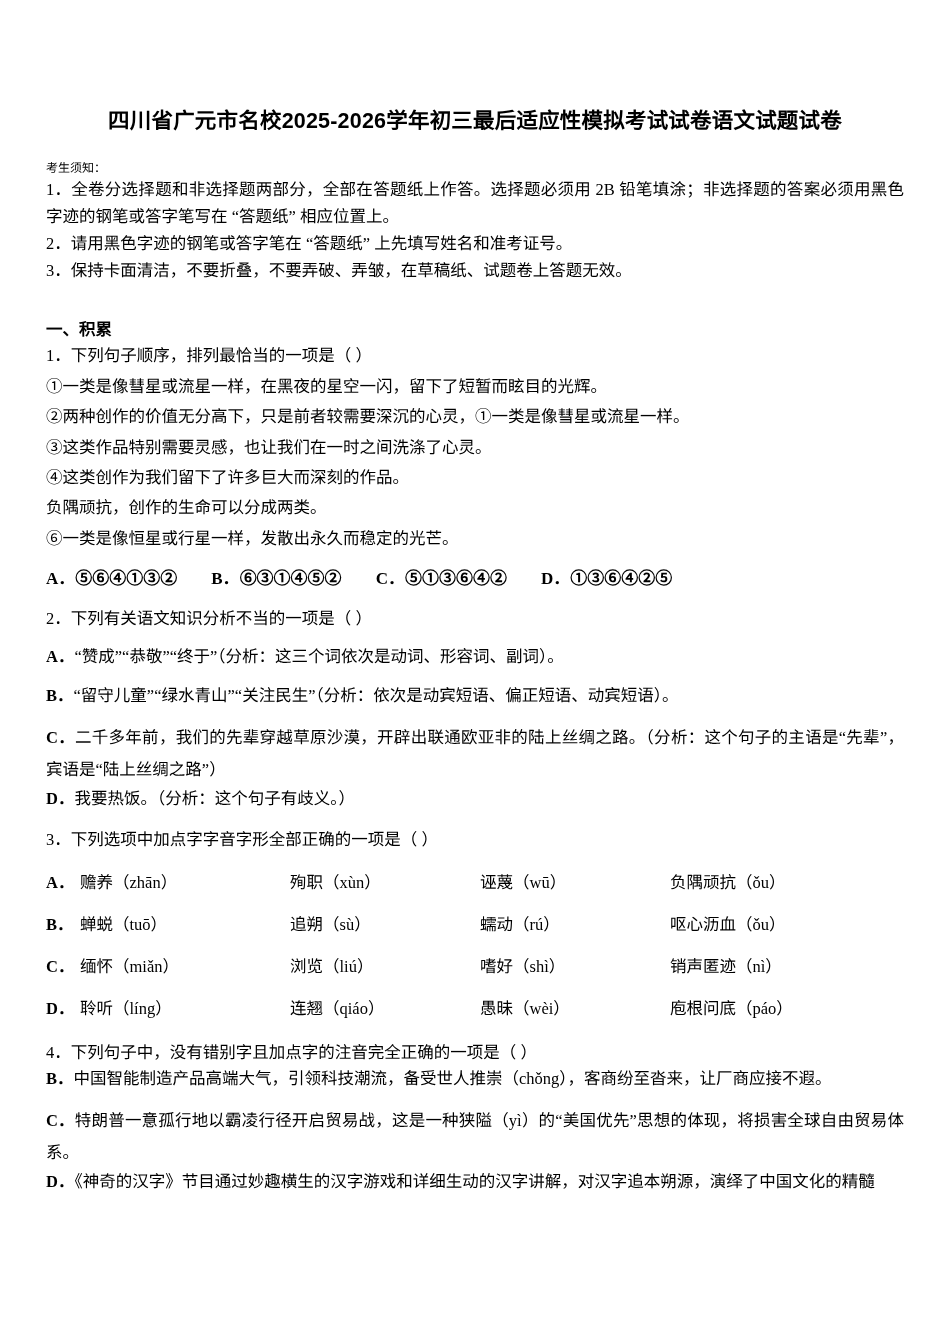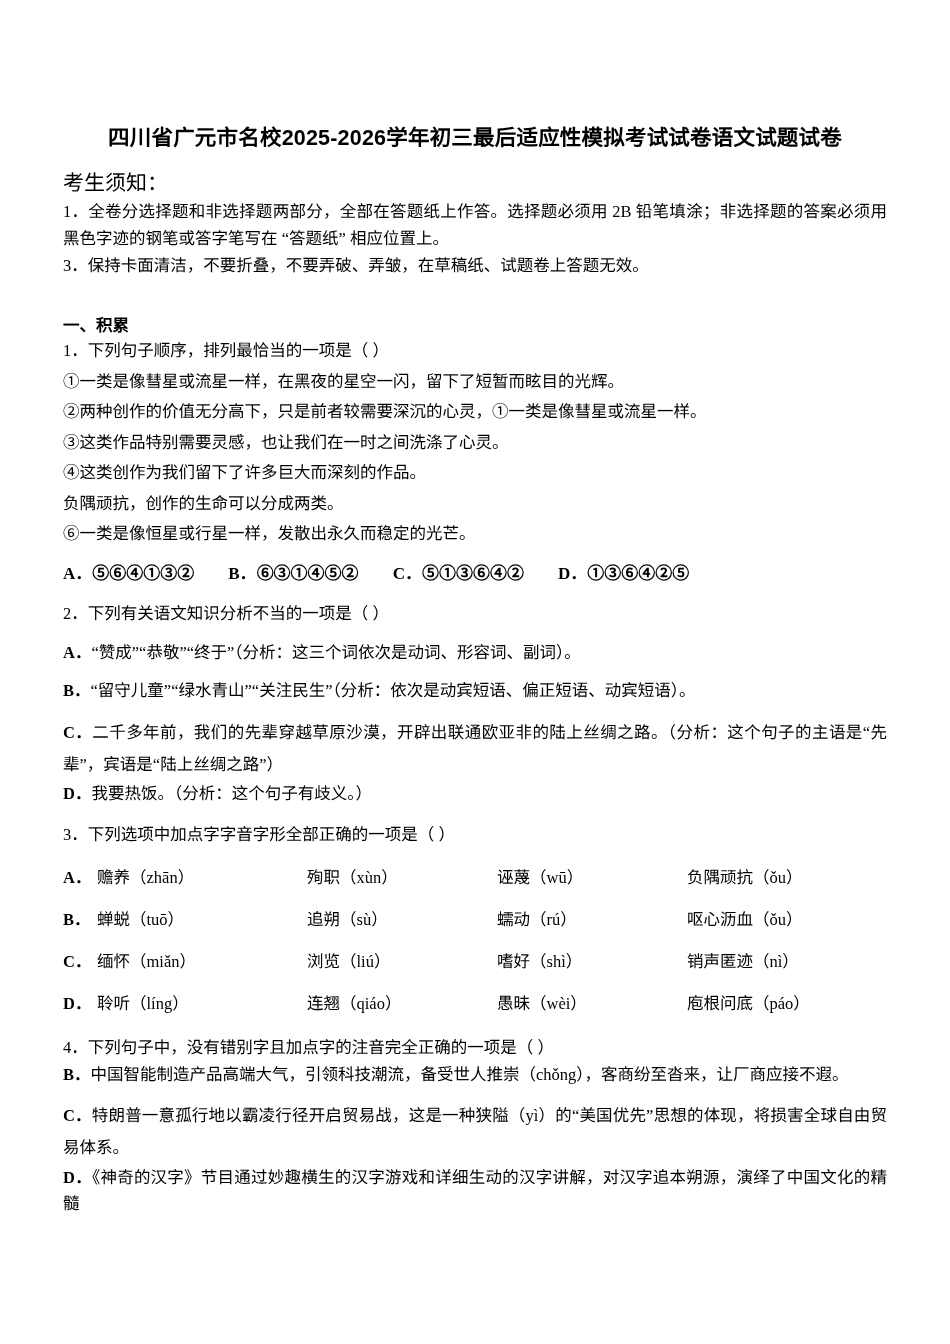--- a/index.html
+++ b/index.html
@@ -13,40 +13,40 @@
     height: 1344px;
     font-family: "Liberation Serif", "DejaVu Serif", serif;
     color: #000000;
     -webkit-font-smoothing: none;
   }
   .page {
     position: relative;
     width: 950px;
     height: 1344px;
     box-sizing: border-box;
-    padding: 17px;
+    padding: 0;
     overflow: hidden;
   }
   .doc-title {
     margin: 0;
     padding: 108px 60px 0 60px;
     text-align: center;
     font-family: "Liberation Sans", "DejaVu Sans", sans-serif;
     font-weight: bold;
     font-size: 21.5px;
     letter-spacing: 0.2px;
     line-height: 1.25;
     white-space: nowrap;
   }
   .content {
     padding: 0 46px 0 46px;
   }
   .notice-head {
-    margin-top: 15px;
-    font-size: 21px;
+    margin-top: 24px;
+    font-size: 12px;
     line-height: 1.55;
   }
   .notice-item {
     font-size: 16.5px;
     line-height: 1.62;
     text-align: justify;
     text-justify: inter-ideograph;
   }
   .section-gap {
     height: 28px;
@@ -130,20 +130,21 @@
 
 <div class="page">
 
   <h1 class="doc-title">四川省广元市名校2025-2026学年初三最后适应性模拟考试试卷语文试题试卷</h1>
 
   <div class="content">
 
     <div class="notice-head">考生须知：</div>
 
     <div class="notice-item">1．全卷分选择题和非选择题两部分，全部在答题纸上作答。选择题必须用 2B 铅笔填涂；非选择题的答案必须用黑色字迹的钢笔或答字笔写在 “答题纸” 相应位置上。</div>
+    <div class="notice-item">2．请用黑色字迹的钢笔或答字笔在 “答题纸” 上先填写姓名和准考证号。</div>
     <div class="notice-item">3．保持卡面清洁，不要折叠，不要弄破、弄皱，在草稿纸、试题卷上答题无效。</div>
 
     <div class="section-gap"></div>
 
     <div class="section-title">一、积累</div>
 
     <div class="q-stem">
       <span class="qnum">1．</span><span>下列句子顺序，排列最恰当的一项是（        ）</span>
     </div>
 

